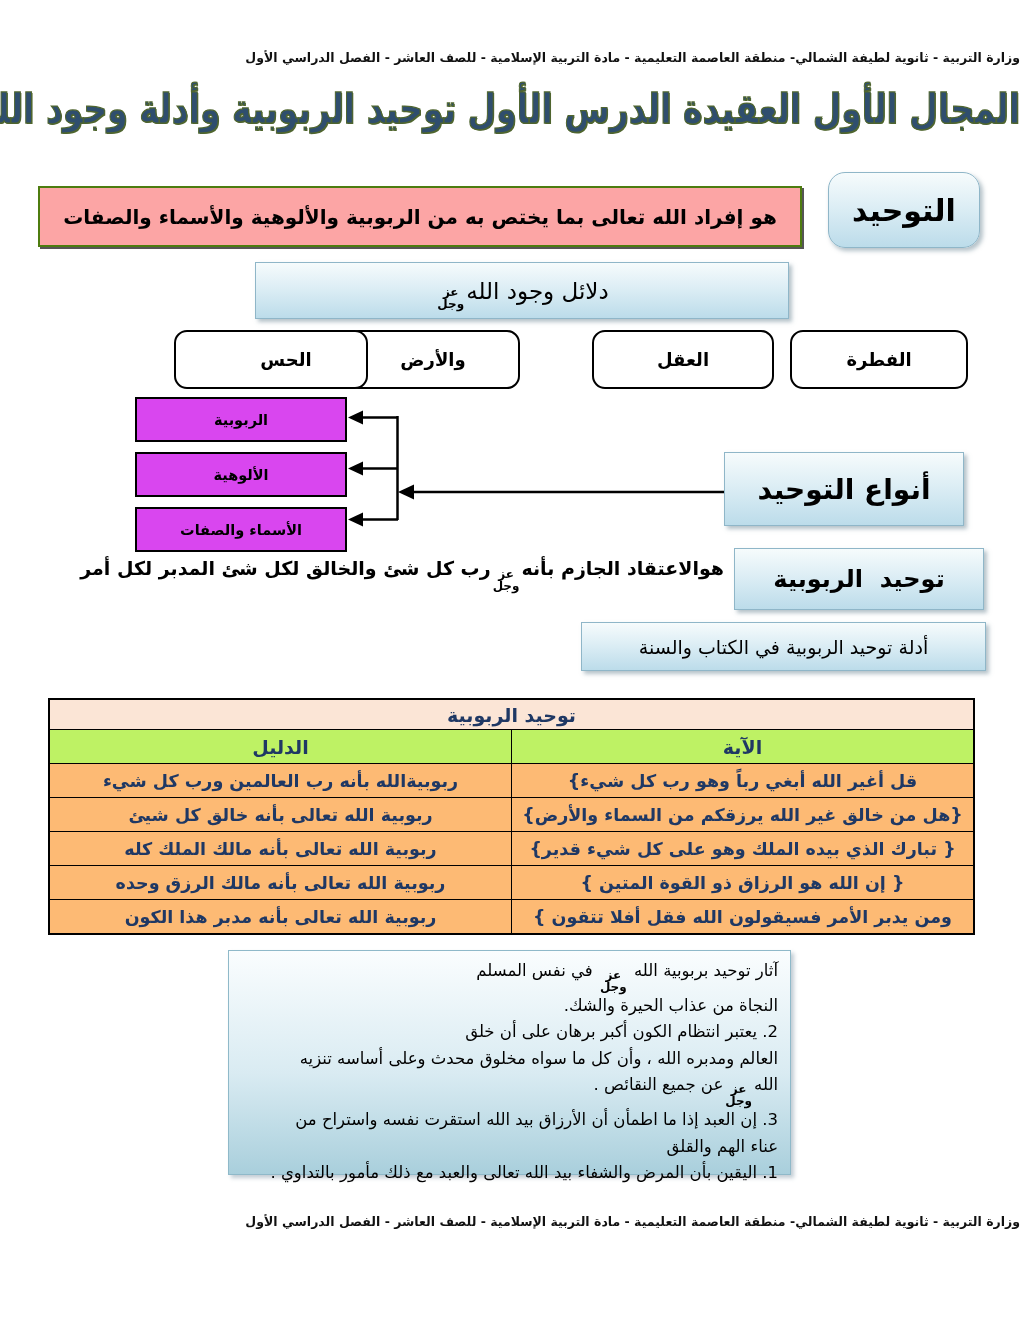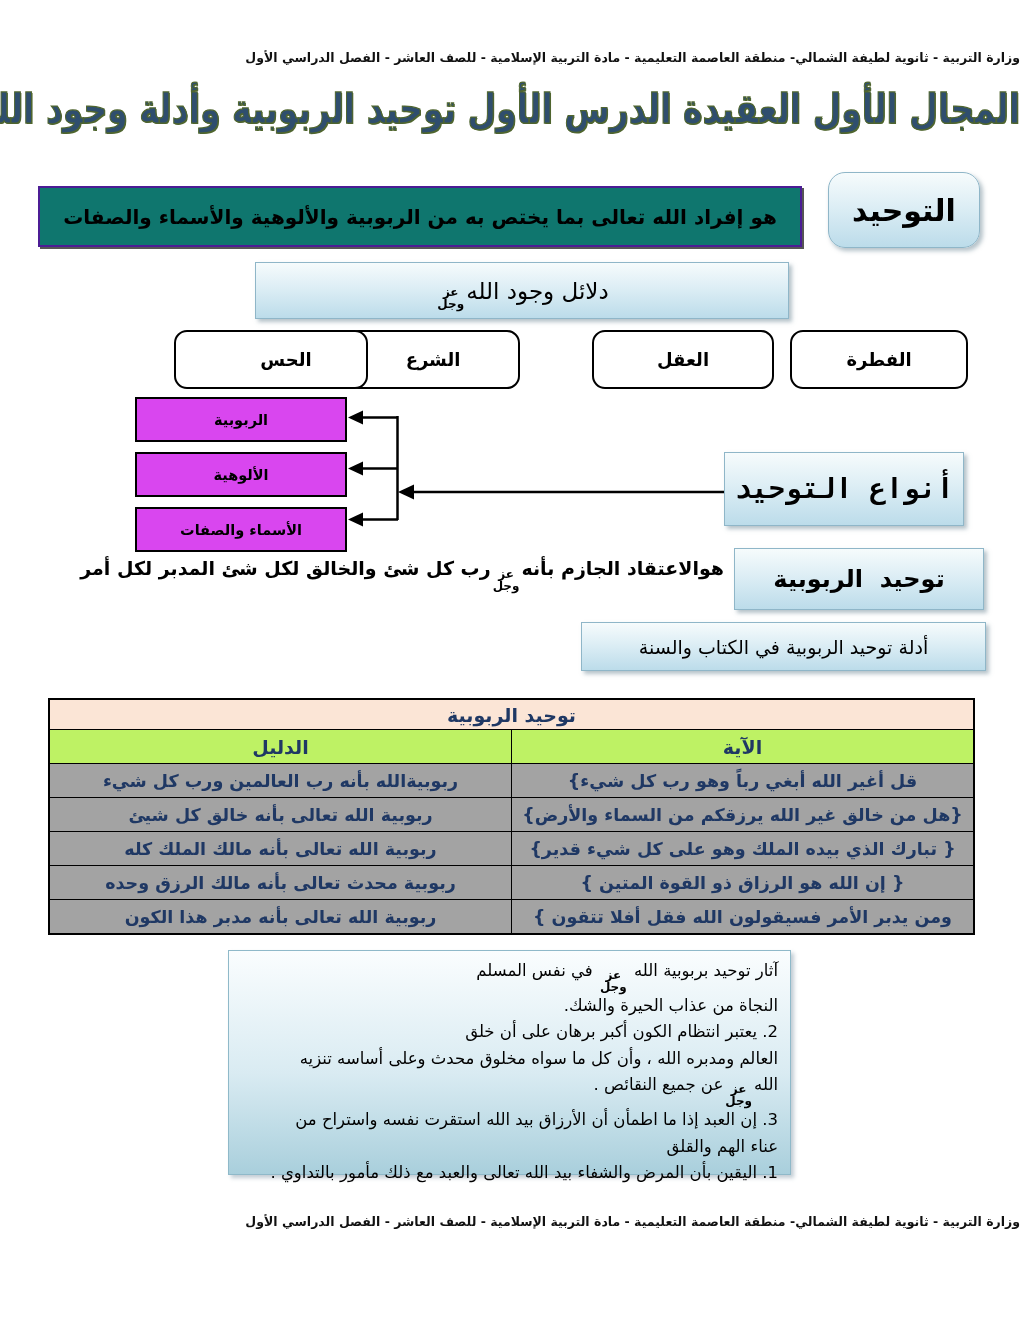--- a/index.html
+++ b/index.html
@@ -21,59 +21,59 @@
     transform:scaleY(1.25);transform-origin:top center;
   }
   .bluebox{
     background:linear-gradient(180deg,#f6fbfc 0%,#ddeef5 45%,#bcdcea 100%);
     border:1px solid #8fb6c8;
     box-shadow:2.5px 3px 4px rgba(110,135,150,0.5);
     display:flex;align-items:center;justify-content:center;text-align:center;
   }
   .tawhid-label{position:absolute;left:828px;top:172px;width:150px;height:74px;font-size:30px;font-weight:bold;border-radius:17px;}
   .tawhid-def{
-    position:absolute;left:38px;top:186px;width:760px;height:57px;background:#0f766e;
-    border:2px solid #4c1d95;box-shadow:2px 2px 0 #555;
+    position:absolute;left:38px;top:186px;width:760px;height:57px;background:#fca5a5;
+    border:2px solid #4d7c0f;box-shadow:2px 2px 0 #555;
     display:flex;align-items:center;justify-content:center;
     font-size:20px;font-weight:bold;
   }
   .evidence-title{position:absolute;left:255px;top:262px;width:532px;height:55px;font-size:23px;}
   .evidence-row{position:absolute;left:0;top:330px;width:1020px;height:55px;}
   .evidence-box{
     position:absolute;top:0;height:55px;background:#fff;border:2.5px solid #000;border-radius:13px;
     display:flex;align-items:center;justify-content:center;font-size:18px;font-weight:bold;
   }
   .evidence-box:nth-of-type(1){left:790px;width:174px;}
   .evidence-box:nth-of-type(2){left:592px;width:178px;}
   .evidence-box:nth-of-type(3){left:346px;width:170px;}
   .evidence-box:nth-of-type(4){left:174px;width:160px;padding-left:30px;}
   .types-col{position:absolute;left:139px;top:397px;width:208px;}
   .type-box{
     width:208px;height:41px;background:#d946ef;border:2px solid #000;margin-bottom:10px;
     display:flex;align-items:center;justify-content:center;font-size:14.5px;font-weight:bold;
   }
-  .types-label{position:absolute;left:724px;top:452px;width:238px;height:72px;font-size:28px;font-weight:bold;font-family:Liberation Mono, monospace;}
+  .types-label{position:absolute;left:724px;top:452px;width:238px;height:72px;font-size:28px;font-weight:bold;}
   .connector-svg{position:absolute;left:0;top:0;pointer-events:none;}
   .rub-label{position:absolute;left:734px;top:548px;width:248px;height:60px;font-size:24px;font-weight:bold;white-space:pre;}
   .rub-def{
     position:absolute;left:90px;top:557px;width:634px;text-align:right;white-space:nowrap;
     font-size:19px;font-weight:bold;
   }
   .rub-evidence-title{position:absolute;left:581px;top:622px;width:403px;height:47px;font-size:19px;font-weight:normal;}
   .rub-table{
     position:absolute;left:48px;top:698px;width:927px;border-collapse:collapse;table-layout:fixed;
     border:2px solid #000;font-family:inherit;
   }
   .rub-table th,.rub-table td{
     border:1.5px solid #000;text-align:center;vertical-align:middle;
     color:#1f3864;font-weight:bold;padding:1px 6px;
   }
   .rub-table .t-title th{font-size:19px;height:27px;background:#fbe5d6;}
   .rub-table .t-head th{font-size:19px;height:31px;background:#bef264;}
-  .rub-table td{font-size:17.5px;height:31px;background:#a3a3a3;}
+  .rub-table td{font-size:17.5px;height:31px;background:#fdba74;}
   .effects-box{
     position:absolute;left:228px;top:950px;width:563px;height:225px;
     background:linear-gradient(180deg,#fafdfe 0%,#d9ebf2 55%,#a9cfdc 100%);
     border:1px solid #8fb9c9;box-shadow:3px 3px 4px rgba(120,145,160,0.45);
     padding:7px 12px 0 10px;box-sizing:border-box;
     font-size:16.5px;line-height:1.6;text-align:right;color:#000;
   }
   .effect-line{white-space:normal;}
   .honorific{
     display:inline-flex;flex-direction:column;align-items:center;justify-content:center;
@@ -96,21 +96,21 @@
     <span>دلائل وجود الله</span>
     <span><span class="honorific">
           <span>عز</span>
           <span>وجل</span>
         </span></span>
   </div>
 
   <div class="evidence-row">
       <div class="evidence-box">الفطرة</div>
       <div class="evidence-box">العقل</div>
-      <div class="evidence-box">الشرع</div>
+      <div class="evidence-box">والأرض</div>
       <div class="evidence-box">الحس</div>
     </div>
 
   <div class="types-col">
       <div class="type-box">الربوبية</div>
       <div class="type-box">الألوهية</div>
       <div class="type-box">الأسماء والصفات</div>
     </div>
 
   <div class="bluebox types-label">أنواع التوحيد</div>
@@ -158,21 +158,21 @@
         <tr>
           <td>{هل من خالق غير الله يرزقكم من السماء والأرض}</td>
           <td>ربوبية الله تعالى بأنه خالق كل شيئ</td>
         </tr>
         <tr>
           <td>{ تبارك الذي بيده الملك وهو على كل شيء قدير}</td>
           <td>ربوبية الله تعالى بأنه مالك الملك كله</td>
         </tr>
         <tr>
           <td>{ إن الله هو الرزاق ذو القوة المتين }</td>
-          <td>ربوبية محدث تعالى بأنه مالك الرزق وحده</td>
+          <td>ربوبية الله تعالى بأنه مالك الرزق وحده</td>
         </tr>
         <tr>
           <td>ومن يدبر الأمر فسيقولون الله فقل أفلا تتقون }</td>
           <td>ربوبية الله تعالى بأنه مدبر هذا الكون</td>
         </tr>
       </tbody>
   </table>
 
   <div class="effects-box">
       <div class="effect-line">آثار توحيد  بربوبية الله  <span class="honorific">

